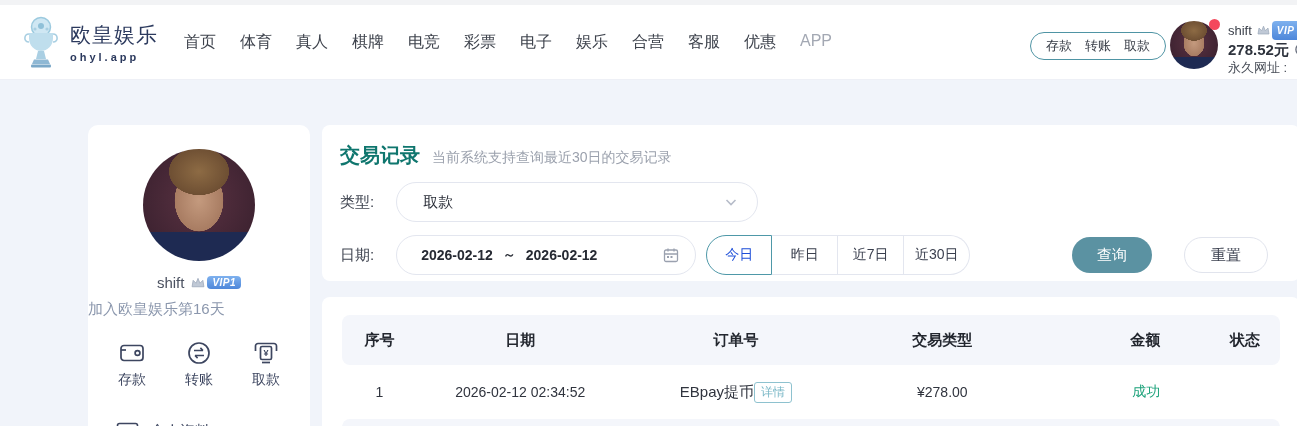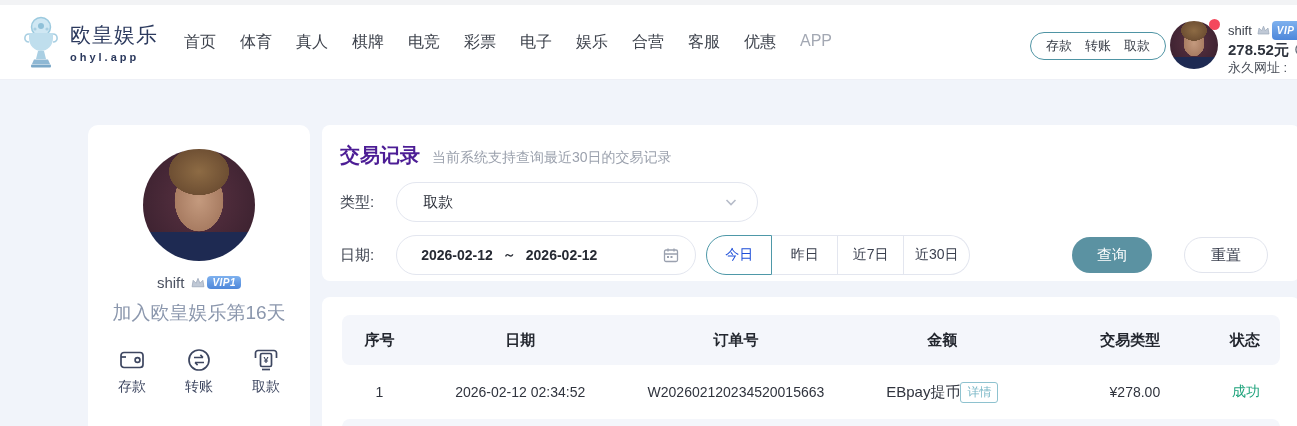--- a/index.html
+++ b/index.html
@@ -37,32 +37,32 @@
   .user-url { font-size:13px; color:#4a4f59; }
   .vip-badge { display:inline-flex; align-items:center; gap:2px; }
   .vip-pill { background:linear-gradient(180deg,#7eb1ee,#4e87da); color:#fff; font-size:10px;
               font-weight:bold; font-style:italic; padding:1px 5px; border-radius:4px; letter-spacing:.5px; }
 
   
   .sidebar-card { position:absolute; left:88px; top:125px; width:222px; height:330px; background:#fff; border-radius:10px; }
   .side-avatar { width:112px; height:112px; margin:24px auto 0; position:relative; cursor:pointer; }
   .name-row { display:flex; justify-content:center; align-items:center; gap:7px; margin-top:13px; }
   .side-name { font-size:15px; color:#4b5160; }
-  .join-text { text-align:center; font-size:19px; color:#8b97ad; margin-top:9px; }
+  .join-text { font-size:15px; color:#8b97ad; margin-top:9px; }
   .side-actions { display:flex; justify-content:space-between; padding:0 30px; margin-top:22px; }
   .side-action { display:flex; flex-direction:column; align-items:center; gap:6px; cursor:pointer;
                  font-size:14px; color:#3d4660; }
   .profile-row { display:flex; align-items:center; gap:11px; padding-left:28px; margin-top:32px;
                  font-size:15px; color:#3d4660; cursor:pointer; }
 
   
   .main-area { position:absolute; left:322px; top:125px; width:978px; }
   .filter-card { background:#fff; border-radius:8px; height:156px; padding:17px 0 0 18px; }
   .title-row { display:flex; align-items:baseline; gap:12px; }
-  .page-title { font-size:20px; font-weight:bold; color:#4c1d95; }
+  .page-title { font-size:20px; font-weight:bold; color:#0f766e; }
   .page-subtitle { font-size:14px; color:#9ba1ad; }
   .filter-row { display:flex; align-items:center; margin-top:13px; padding-right:32px; }
   .filter-label { font-size:15px; color:#3f4450; margin-right:22px; white-space:nowrap; }
   .select-box { width:362px; height:40px; border:1px solid #e3e6ef; border-radius:20px; background:#fff;
                 display:flex; align-items:center; padding:0 18px 0 26px; cursor:pointer; }
   .select-value { font-size:15px; color:#2a2e38; flex:1; }
   .date-box { width:300px; height:40px; border:1px solid #e3e6ef; border-radius:20px; background:#fff;
               display:flex; align-items:center; gap:10px; padding:0 16px 0 24px; cursor:pointer; }
   .date-val { font-size:14px; font-weight:bold; color:#262a33; }
   .date-sep { font-size:13px; font-weight:bold; color:#262a33; }
@@ -287,29 +287,28 @@
           <button class="btn-reset">重置</button>
         </div>
       </div>
     </section>
 
     <section class="table-card">
       <div class="tbl-grid tbl-head">
         <div>序号</div>
         <div>日期</div>
         <div>订单号</div>
+        <div>交易类型</div>
         <div>金额</div>
-        <div>交易类型</div>
         <div>状态</div>
       </div>
 
       <div class="tbl-grid tbl-row">
         <div>1</div>
         <div>2026-02-12 02:34:52</div>
-        <div>W202602120234520015663</div>
         <div><span class="cell-type">EBpay提币</span><span class="detail-chip">详情</span></div>
         <div>¥278.00</div>
         <div class="status-ok">成功</div>
       </div>
 
       <div class="tbl-stripe-next"></div>
     </section>
   </div>
 
 </div>

